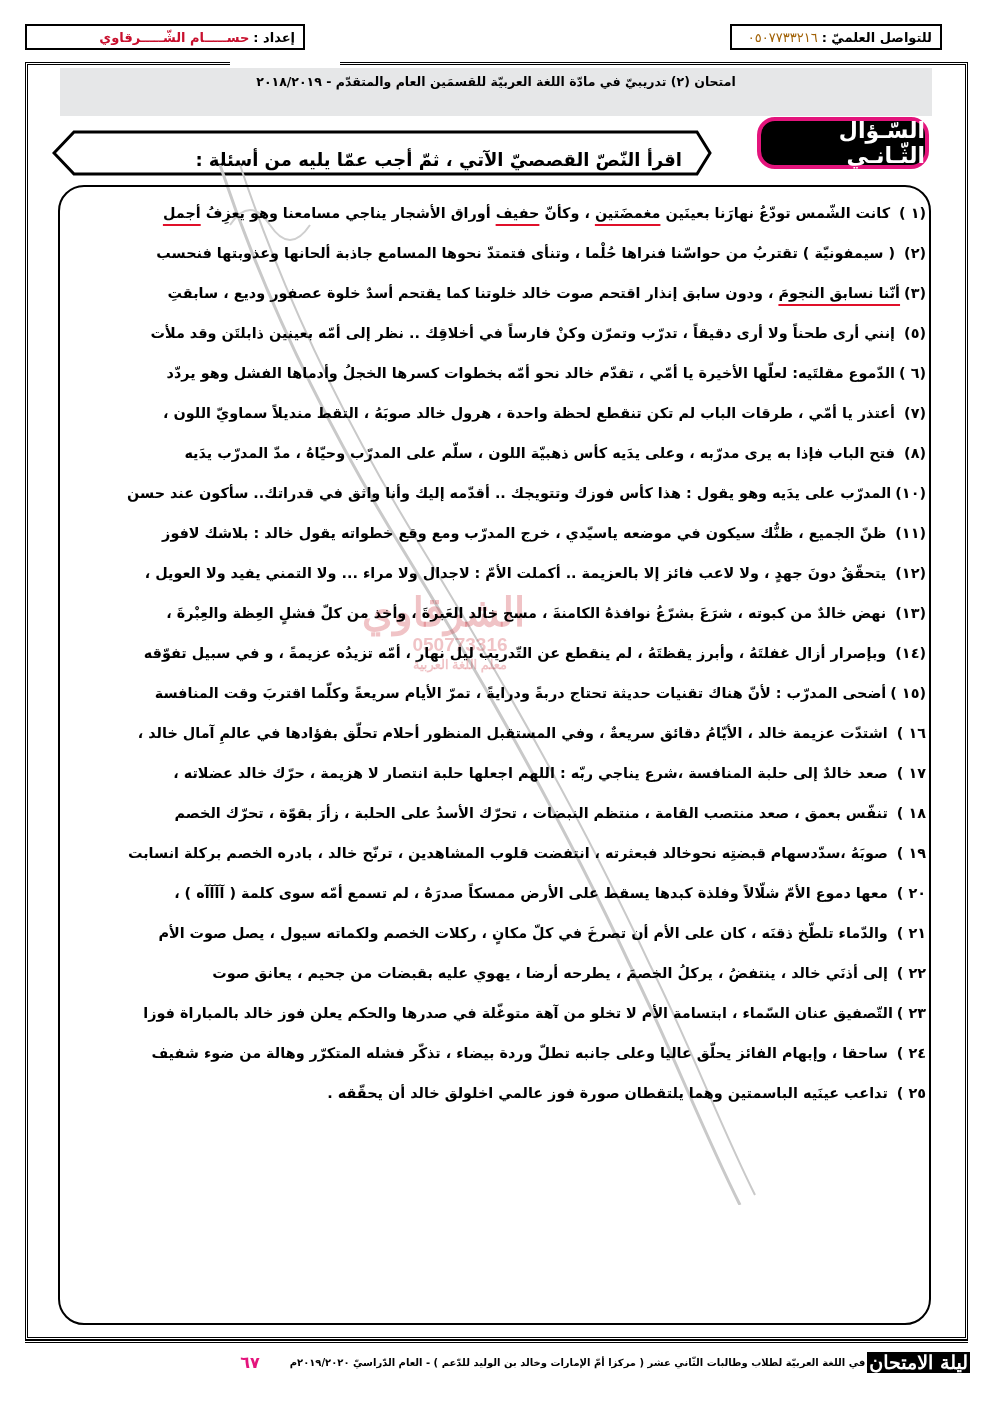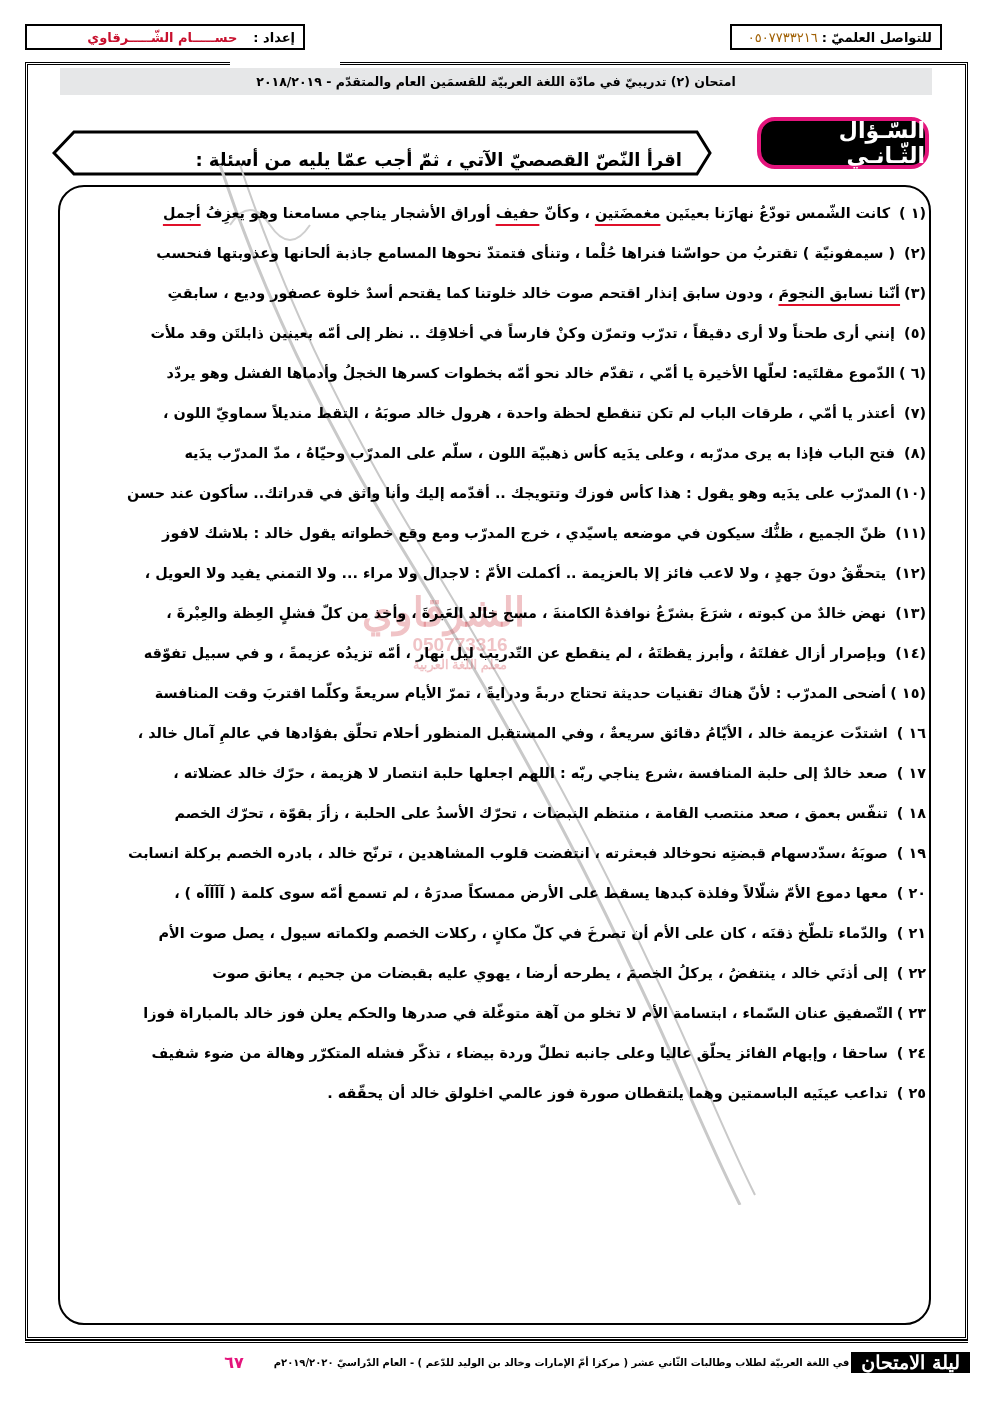--- a/index.html
+++ b/index.html
@@ -18,21 +18,21 @@
   .blue-num { color: #a16207; font-weight: normal; }
 
   #outer-frame {
     position: absolute; left: 25px; top: 62px; width: 943px; height: 1278px;
     border: 3px double #000; box-sizing: border-box;
   }
   #top-line-gap {
     position: absolute; left: 230px; width: 110px; top: 58px; height: 8px; background: #fff;
   }
   #exam-banner {
-    position: absolute; left: 60px; right: 60px; top: 68px; height: 27px;
+    position: absolute; left: 60px; right: 60px; top: 68px; height: 48px;
     background: #e6e7e8; display: flex; align-items: flex-start; justify-content: center;
     padding-top: 6px; box-sizing: border-box;
     font-size: 12.5px; font-weight: bold;
   }
   #question-badge {
     position: absolute; right: 63px; top: 117px; width: 172px; height: 52px;
     background: #000; border: 4px solid #e4147c; border-radius: 18px; box-sizing: border-box;
     color: #fff; font-size: 22px; font-weight: bold;
     display: flex; align-items: center; justify-content: center;
   }
@@ -68,35 +68,35 @@
   #watermark-stamp .small { font-size: 13px; line-height: 18px; }
   #watermark-swirl { position: absolute; left: 200px; top: 165px; pointer-events: none; }
 
   #bottom-rule { position: absolute; left: 25px; right: 24px; top: 1340px; height: 5px; border-top: 3px double #000; }
   #footer {
     position: absolute; left: 64px; right: 22px; top: 1348px; height: 28px;
     display: flex; align-items: center; direction: rtl;
   }
   #footer-logo {
     background: #000; color: #fff; font-size: 19px; font-weight: bold; height: 21px;
-    display: flex; align-items: center; padding: 0 10px; font-family: "DejaVu Serif", serif;
+    display: flex; align-items: center; padding: 0 2px; font-family: "DejaVu Serif", serif;
   }
   #footer-text { font-size: 10px; font-weight: bold; margin-right: 2px; white-space: nowrap; }
   #page-number { color: #e4147c; font-size: 16px; font-weight: bold; margin-right: 30px; }
 </style>
 </head>
 <body>
 
 <div id="contact-box" class="top-box">
   <span>للتواصل العلميّ :</span>
   <span class="blue-num" style="margin-right:4px">٠٥٠٧٧٣٣٢١٦</span>
 </div>
 <div id="author-box" class="top-box">
   <span>إعداد :</span>
-  <span class="red" style="margin-right:16px">حســـــام الشّـــــرقاوي</span>
+  <span class="red" style="margin-right:4px">حســـــام الشّـــــرقاوي</span>
 </div>
 
 <div id="outer-frame"></div>
 <div id="top-line-gap"></div>
 
 <div id="exam-banner">
   <span>امتحان (٢)  تدريبيّ في مادّة اللغة العربيّة للقسمَين العام والمتقدّم - ٢٠١٨/٢٠١٩</span>
 </div>
 
 <div id="question-badge">

